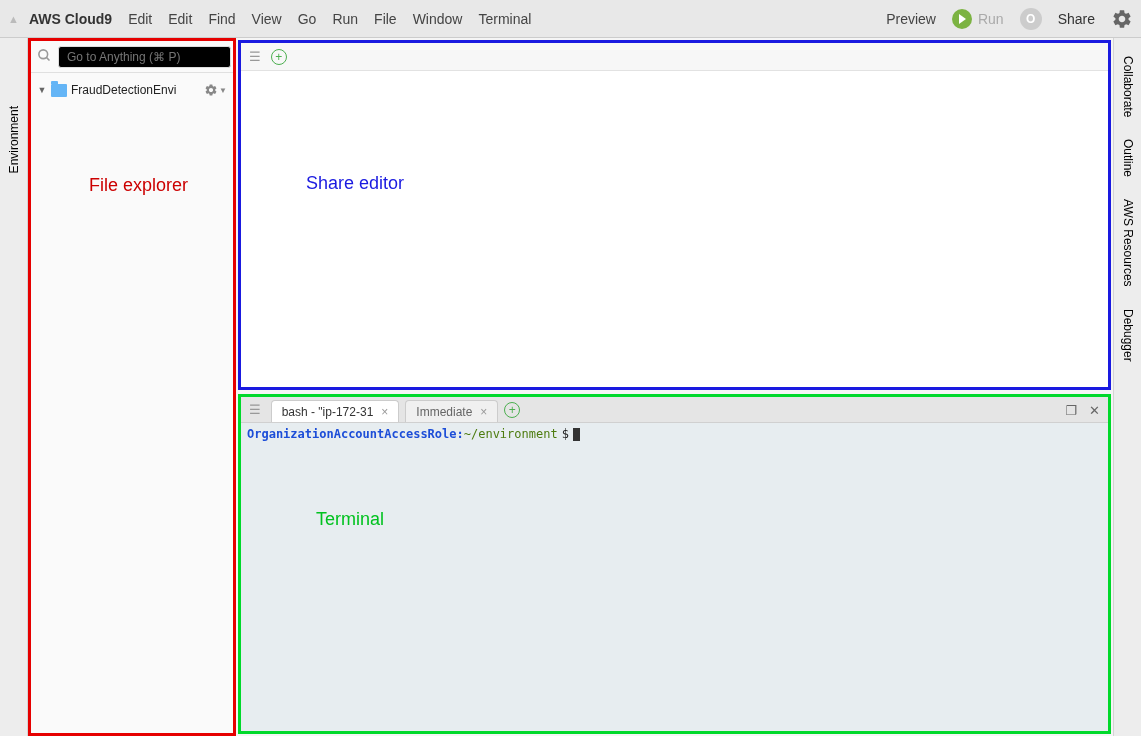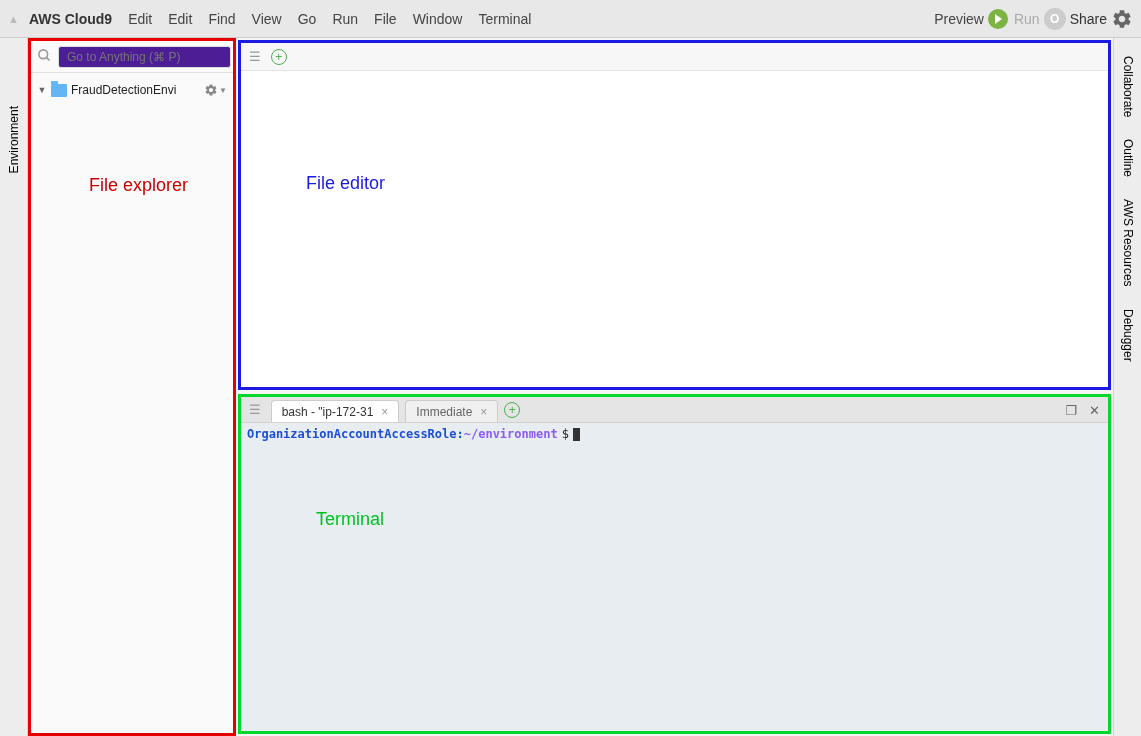--- a/index.html
+++ b/index.html
@@ -36,21 +36,21 @@
     .menu-items { display: flex; gap: 16px; }
     .menu-item {
       cursor: pointer;
       font-size: 14px;
       color: #444;
     }
     .menubar-right {
       margin-left: auto;
       display: flex;
       align-items: center;
-      gap: 4px;
+      gap: 16px;
     }
     .run-group { display: flex; align-items: center; gap: 6px; }
     .play-icon {
       width: 20px; height: 20px; border-radius: 50%;
       background: #7cb342;
       display: flex; align-items: center; justify-content: center;
     }
     .play-icon::before {
       content: "";
       border-left: 7px solid #fff;
@@ -112,21 +112,21 @@
     }
     .search-icon { color: #999; font-size: 14px; }
     .goto-input {
       flex: 1;
       height: 22px;
       border: 1px solid #ddd;
       border-radius: 3px;
       padding: 0 8px;
       font-size: 12px;
       color: #888;
-      background: #4c1d95;
+      background: #000000;
     }
     .tree {
       padding: 6px 0;
       font-size: 12px;
     }
     .tree-row {
       display: flex;
       align-items: center;
       height: 22px;
       padding: 0 6px;
@@ -263,21 +263,21 @@
     }
     .term-ctrl-icon { color: #666; cursor: pointer; font-size: 13px; }
     .term-body {
       flex: 1;
       padding: 4px 6px;
       font-family: "Menlo", "Monaco", monospace;
       font-size: 12px;
     }
     .term-line { display: flex; flex-wrap: nowrap; align-items: center; }
     .term-role { color: #1d4ed8; font-weight: bold; }
-    .term-path { color: #8b5cf6; font-weight: bold; }
+    .term-path { color: #4d7c0f; font-weight: normal; }
     .term-prompt { color: #222; margin-left: 4px; }
     .cursor-block {
       display: inline-block;
       width: 7px; height: 13px;
       background: #333;
       margin-left: 4px;
     }
     .ann-green { color: #00c21f; left: 75px; top: 112px; }
 
     
@@ -362,21 +362,21 @@
     <div class="annotation ann-red">File explorer</div>
   </div>
 
   <div class="center-col">
 
     <div class="editor-panel">
       <div class="tab-strip">
         <span class="tab-strip-icon">☰</span>
         <span class="plus-circle">+</span>
       </div>
-      <div class="annotation ann-blue">File editor</div>
+      <div class="annotation ann-blue">Share editor</div>
     </div>
 
     <div class="terminal-panel">
       <div class="term-tabstrip">
         <span class="tab-strip-icon" style="align-self:center;margin-right:4px">☰</span>
         <div class="term-tab">
           <span>bash - "ip-172-31</span>
           <span class="tab-close">×</span>
         </div>
         <div class="term-tab inactive">

